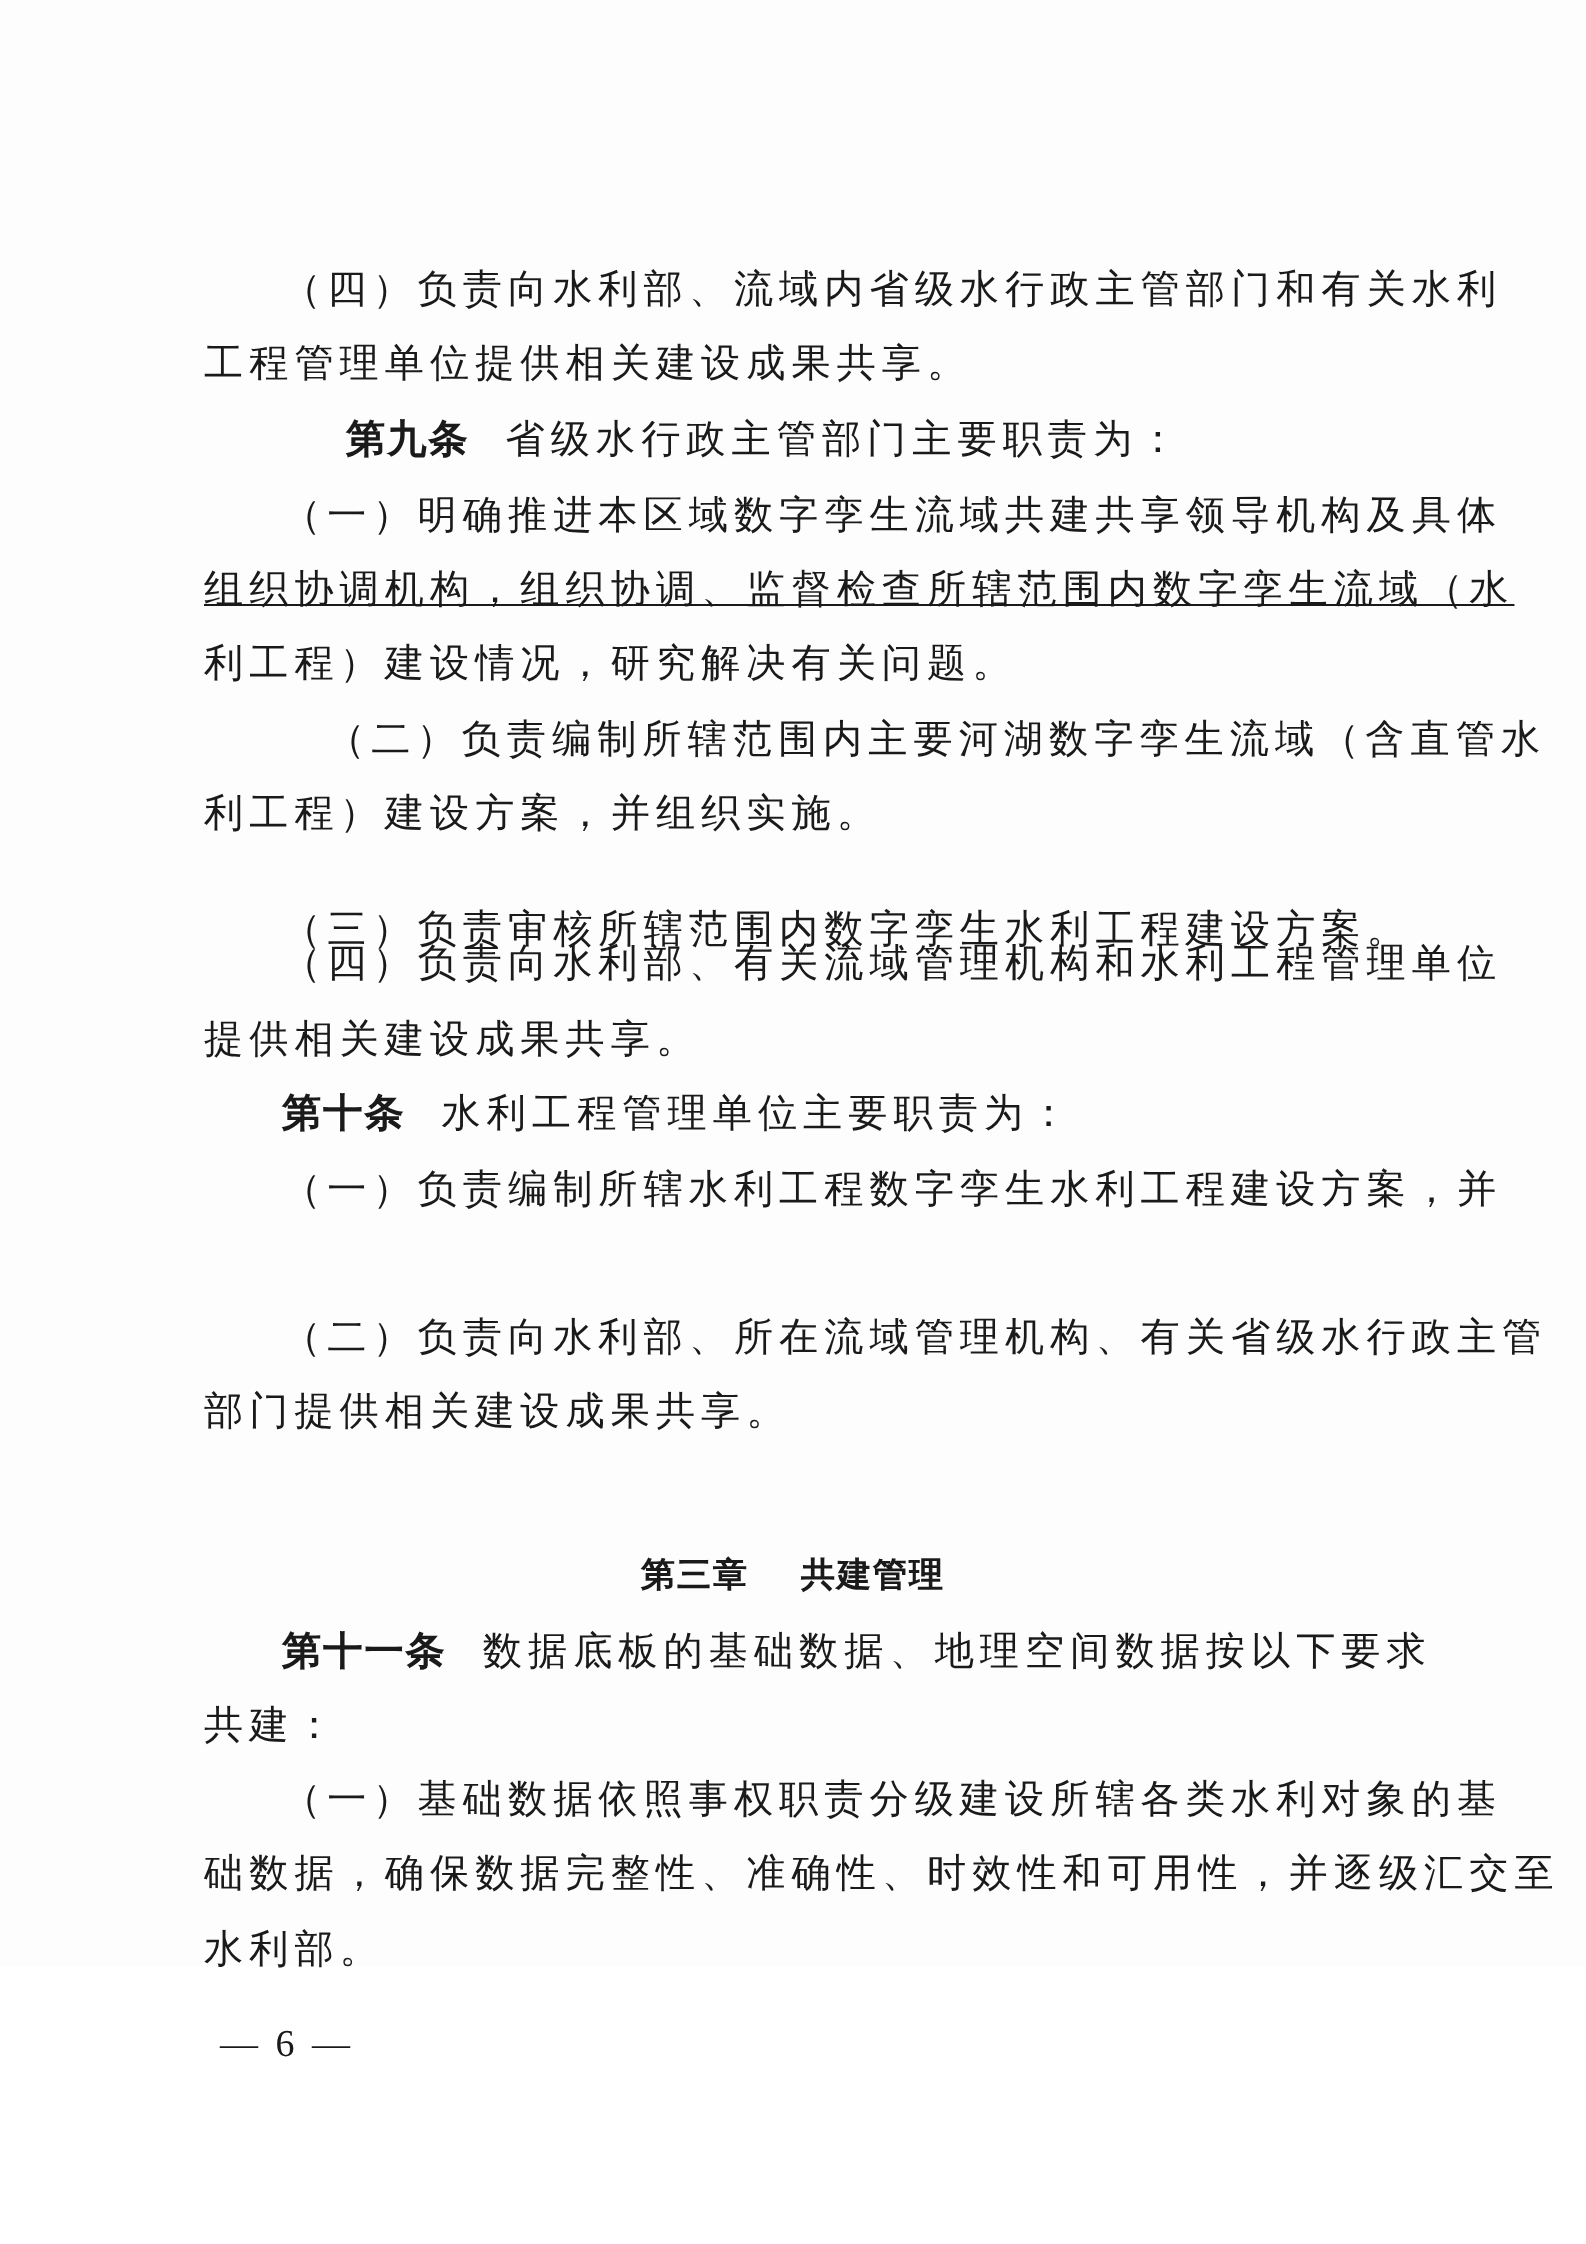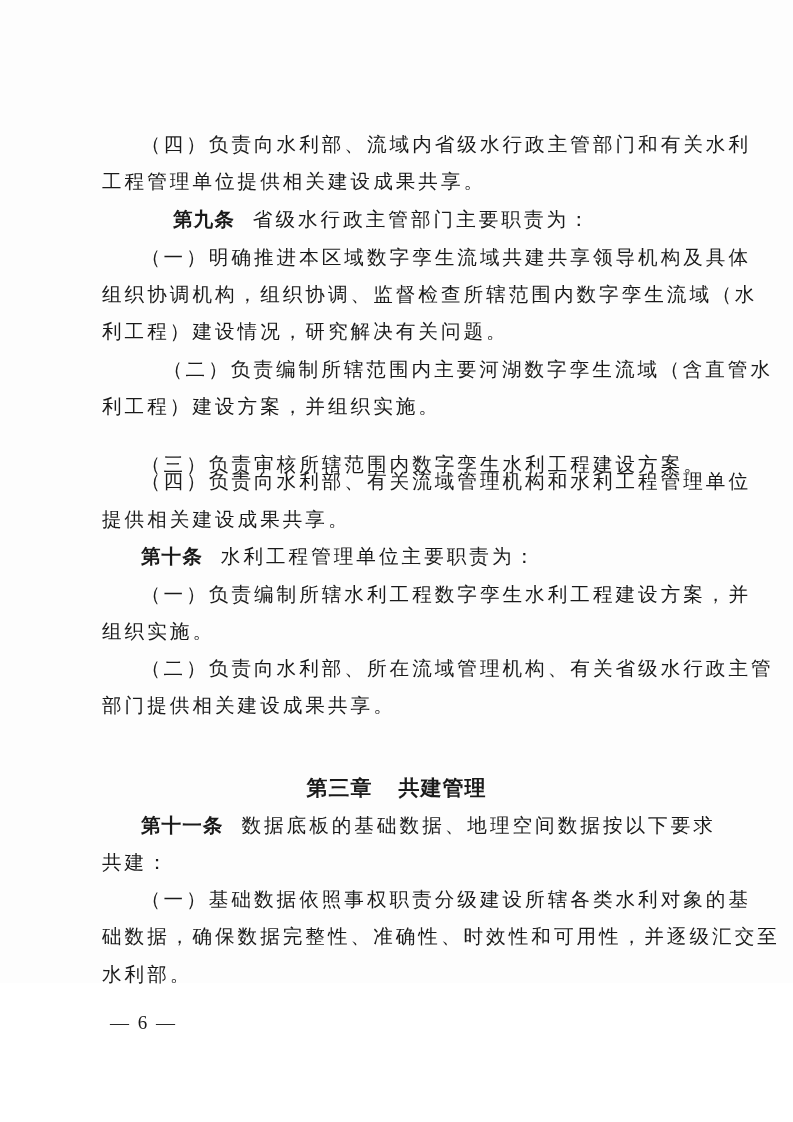--- a/index.html
+++ b/index.html
@@ -50,21 +50,21 @@
       display: inline-block;
       width: 18px;
     }
     .chapter {
       position: absolute;
       left: 0;
       width: 793px;
       text-align: center;
       font-family: "DejaVu Sans", "Liberation Sans", sans-serif;
       font-weight: bold;
-      font-size: 21px;
+      font-size: 17px;
       line-height: 24px;
       letter-spacing: 1px;
     }
     .chapter .gap { width: 26px; }
     .page-num {
       position: absolute;
       left: 110px;
       top: 1011px;
       font-size: 19px;
       line-height: 24px;
@@ -78,37 +78,36 @@
 <div class="page">
 
   <div class="line indent" style="top:133px;">（四）负责向水利部、流域内省级水行政主管部门和有关水利</div>
   <div class="line last" style="top:170px;">工程管理单位提供相关建设成果共享。</div>
 
   <div class="line indent last" style="top:208px;margin-left:32px;">
     <span class="bold">第九条</span><span class="gap"></span><span>省级水行政主管部门主要职责为：</span>
   </div>
 
   <div class="line indent" style="top:246px;">（一）明确推进本区域数字孪生流域共建共享领导机构及具体</div>
-  <div class="line" style="top:283px;">组织协调机构，组织协调、监督检查所辖范围内数字孪生流域（水</div>
+  <div class="line" style="top:283px;text-decoration:underline;">组织协调机构，组织协调、监督检查所辖范围内数字孪生流域（水</div>
   <div class="line last" style="top:320px;">利工程）建设情况，研究解决有关问题。</div>
 
   <div class="line indent" style="top:358px;margin-left:22px;">（二）负责编制所辖范围内主要河湖数字孪生流域（含直管水</div>
   <div class="line last" style="top:395px;">利工程）建设方案，并组织实施。</div>
 
   <div class="line indent last" style="top:433px;margin-top:20px;">（三）负责审核所辖范围内数字孪生水利工程建设方案。</div>
 
   <div class="line last" style="top:508px;">提供相关建设成果共享。</div>
   <div class="line indent" style="top:470px;">（四）负责向水利部、有关流域管理机构和水利工程管理单位</div>
 
   <div class="line indent last" style="top:545px;">
     <span class="bold">第十条</span><span class="gap"></span><span>水利工程管理单位主要职责为：</span>
   </div>
 
   <div class="line indent" style="top:583px;">（一）负责编制所辖水利工程数字孪生水利工程建设方案，并</div>
-  <div class="line last" style="top:620px;">组织实施。</div>
 
   <div class="line indent" style="top:657px;">（二）负责向水利部、所在流域管理机构、有关省级水行政主管</div>
   <div class="line last" style="top:694px;">部门提供相关建设成果共享。</div>
 
   <div class="chapter" style="top:776px;">
     <span>第三章</span><span class="gap"></span><span>共建管理</span>
   </div>
 
   <div class="line indent" style="top:814px;">
     <span class="bold">第十一条</span><span class="gap"></span><span>数据底板的基础数据、地理空间数据按以下要求</span>

